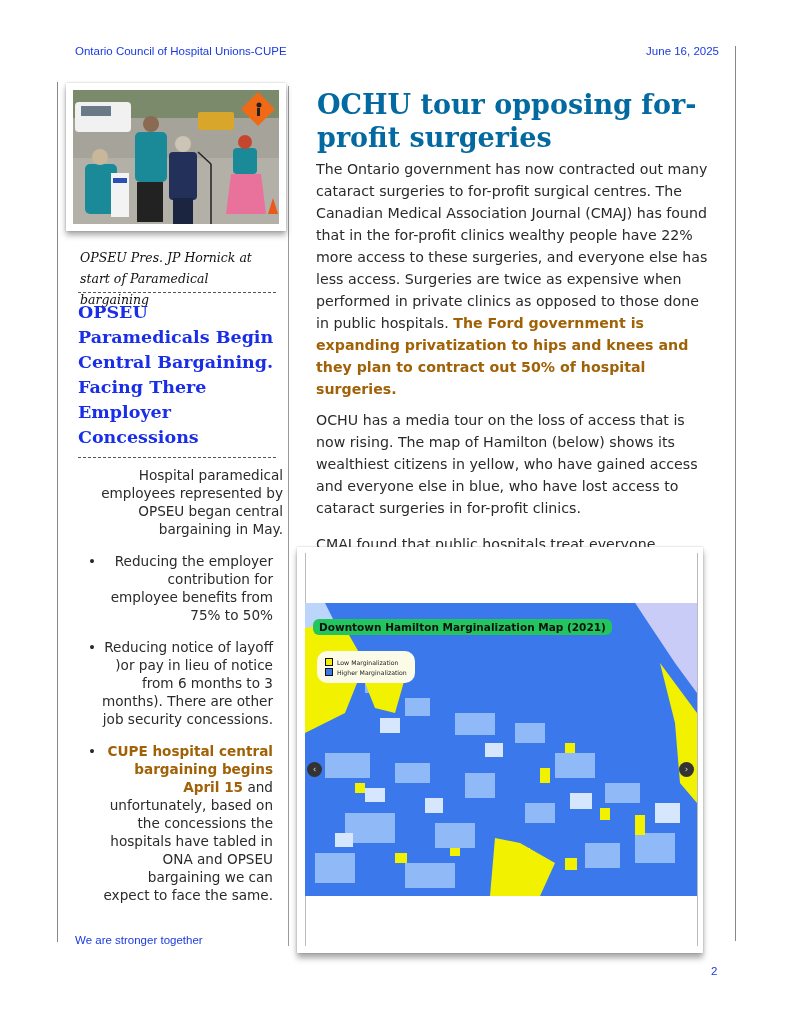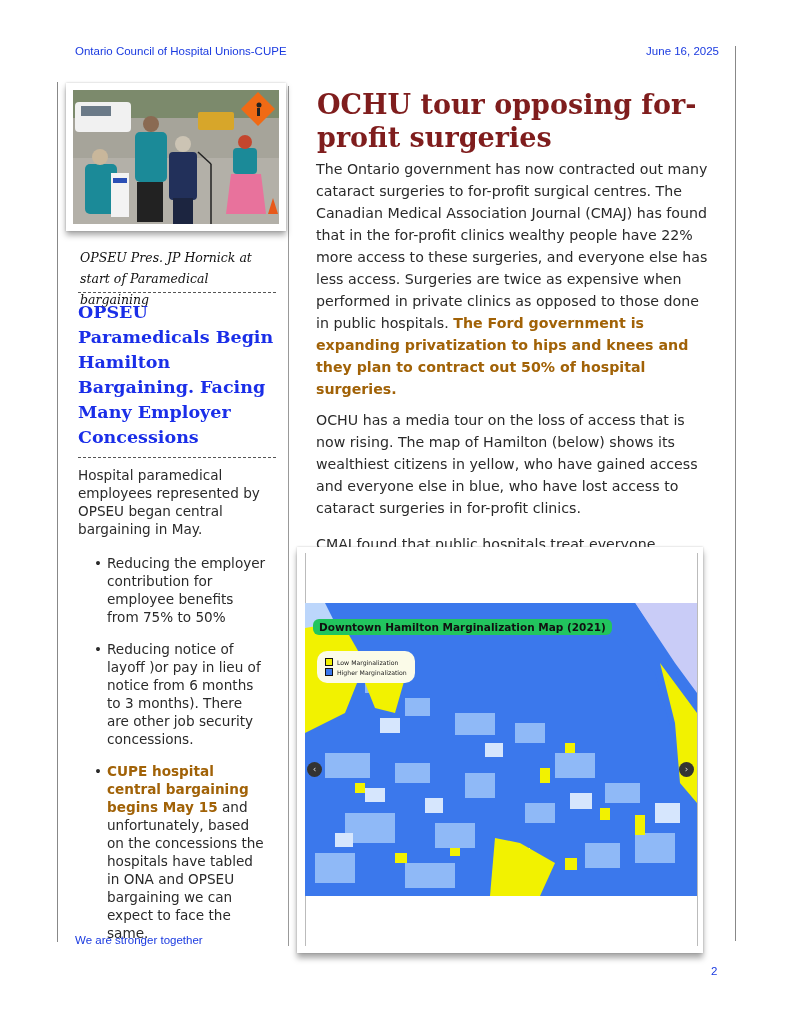--- a/index.html
+++ b/index.html
@@ -10,28 +10,28 @@
   .rule-right { position: absolute; left: 735px; top: 46px; width: 1px; height: 895px; background: #888; }
   .rule-mid { position: absolute; left: 288px; top: 86px; width: 1px; height: 860px; background: #999; }
 
   .photo-frame { position: absolute; left: 66px; top: 83px; width: 220px; height: 148px; background: #fff; box-shadow: 0 4px 6px rgba(0,0,0,0.35), 0 0 2px rgba(0,0,0,0.2); }
   .photo { position: absolute; left: 7px; top: 7px; width: 206px; height: 134px; overflow: hidden; background: linear-gradient(180deg,#8a8a80 0%,#a9a79c 30%,#9a958a 55%,#8d8a84 100%); }
 
   .caption { position: absolute; left: 80px; top: 247px; width: 196px; font-family: "DejaVu Serif", serif; font-style: italic; font-size: 12.5px; line-height: 21px; color: #111; }
   .dashed1 { position: absolute; left: 78px; top: 292px; width: 198px; border-top: 1px dashed #555; }
   .side-title { position: absolute; left: 78px; top: 300px; width: 205px; font-family: "DejaVu Serif", serif; font-weight: bold; font-size: 17.5px; line-height: 25px; color: #1a2ee8; }
   .dashed2 { position: absolute; left: 78px; top: 457px; width: 198px; border-top: 1px dashed #555; }
-  .side-body { position: absolute; left: 78px; top: 466px; width: 205px; font-size: 13.6px; line-height: 18px; color: #2a2a2a; }
+  .side-body { position: absolute; left: 78px; top: 466px; width: 205px; font-size: 13.6px; line-height: 18px; color: #2a2a2a; text-align: right; }
   .side-body p { margin: 0 0 14px 0; }
-  .side-body ul { margin: 16px; padding: 0; list-style: none; }
+  .side-body ul { margin: 10px; padding: 0; list-style: none; }
   .side-body li { position: relative; padding-left: 13px; margin-bottom: 14px; }
   .side-body li::before { content: "•"; position: absolute; left: 0; top: 0; }
   .bold { font-weight: bold; color: #a16207; }
 
-  .main-title { position: absolute; left: 317px; top: 88px; width: 400px; font-family: "DejaVu Serif", serif; font-weight: bold; font-size: 27px; line-height: 33px; color: #7f1d1d; }
+  .main-title { position: absolute; left: 317px; top: 88px; width: 400px; font-family: "DejaVu Serif", serif; font-weight: bold; font-size: 27px; line-height: 33px; color: #0369a1; }
   .main-body { position: absolute; left: 316px; top: 158px; width: 400px; font-size: 14.2px; line-height: 22px; color: #2a2a2a; }
   .main-body p { margin: 0 0 9px 0; }
 
   .map-frame { position: absolute; left: 297px; top: 547px; width: 406px; height: 406px; background: #fff; box-shadow: 0 5px 6px rgba(0,0,0,0.35), 0 0 2px rgba(0,0,0,0.2); }
   .map-inner-border { position: absolute; left: 305px; top: 553px; width: 391px; height: 393px; border-left: 1px solid #bbb; border-right: 1px solid #bbb; }
   .map { position: absolute; left: 305px; top: 603px; width: 392px; height: 293px; overflow: hidden; background: #3b78ec; }
   .map-title { position: absolute; left: 8px; top: 16px; background: #22c55e; border-radius: 6px; padding: 2px 6px; font-family: "DejaVu Sans", sans-serif; font-weight: bold; font-size: 10.5px; color: #111; white-space: nowrap; }
   .legend { position: absolute; left: 12px; top: 48px; background: #fbfbe8; border-radius: 10px; padding: 5px 8px; font-size: 6.2px; color: #222; }
   .legend-row { display: flex; align-items: center; margin: 2px 0; }
   .swatch { width: 6px; height: 6px; border: 1px solid #111; margin-right: 4px; }
@@ -80,29 +80,29 @@
     </svg>
   </div>
 </div>
 
 <div class="caption">
   <div>OPSEU Pres.  JP Hornick at</div>
   <div>start of Paramedical bargaining</div>
 </div>
 <div class="dashed1"></div>
 
-<div class="side-title">OPSEU Paramedicals Begin Hamilton Bargaining. Facing Many Employer Concessions</div>
+<div class="side-title">OPSEU Paramedicals Begin Central Bargaining. Facing There Employer Concessions</div>
 <div class="dashed2"></div>
 
 <div class="side-body">
   <p>Hospital paramedical employees represented by OPSEU began central bargaining in May.</p>
   <ul>
     <li><span>Reducing the employer contribution for employee benefits from 75% to 50%</span></li>
     <li><span>Reducing notice of layoff )or pay in lieu of notice from 6 months to 3 months). There are other job security concessions.</span></li>
-    <li><span class="bold">CUPE hospital central bargaining begins May 15</span><span> and unfortunately, based on the concessions the hospitals have tabled in ONA and OPSEU bargaining  we can expect to face the same.</span></li>
+    <li><span class="bold">CUPE hospital central bargaining begins April 15</span><span> and unfortunately, based on the concessions the hospitals have tabled in ONA and OPSEU bargaining  we can expect to face the same.</span></li>
   </ul>
 </div>
 
 <div class="main-title">OCHU tour opposing for-profit surgeries</div>
 <div class="main-body">
   <p><span>The Ontario government has now contracted out many cataract surgeries to for-profit surgical centres. The Canadian Medical Association Journal (CMAJ) has found that in the for-profit clinics wealthy people have 22% more access to these surgeries, and everyone else has less access. Surgeries are twice as expensive when performed in private clinics as opposed to those done in public hospitals. </span><span class="bold">The Ford government is expanding privatization to hips and knees and they plan to contract out 50% of hospital surgeries.</span></p>
   <p>OCHU has a media tour on the loss of access that is now rising. The map of Hamilton (below) shows its wealthiest citizens in yellow, who have gained access and everyone else in blue, who have lost access to cataract surgeries in for-profit clinics.</p>
   <p style="margin-top:14px;">CMAJ found that public hospitals treat everyone equally, regardless of their income, as to surgeries done in their establishments.</p>
 </div>
 

